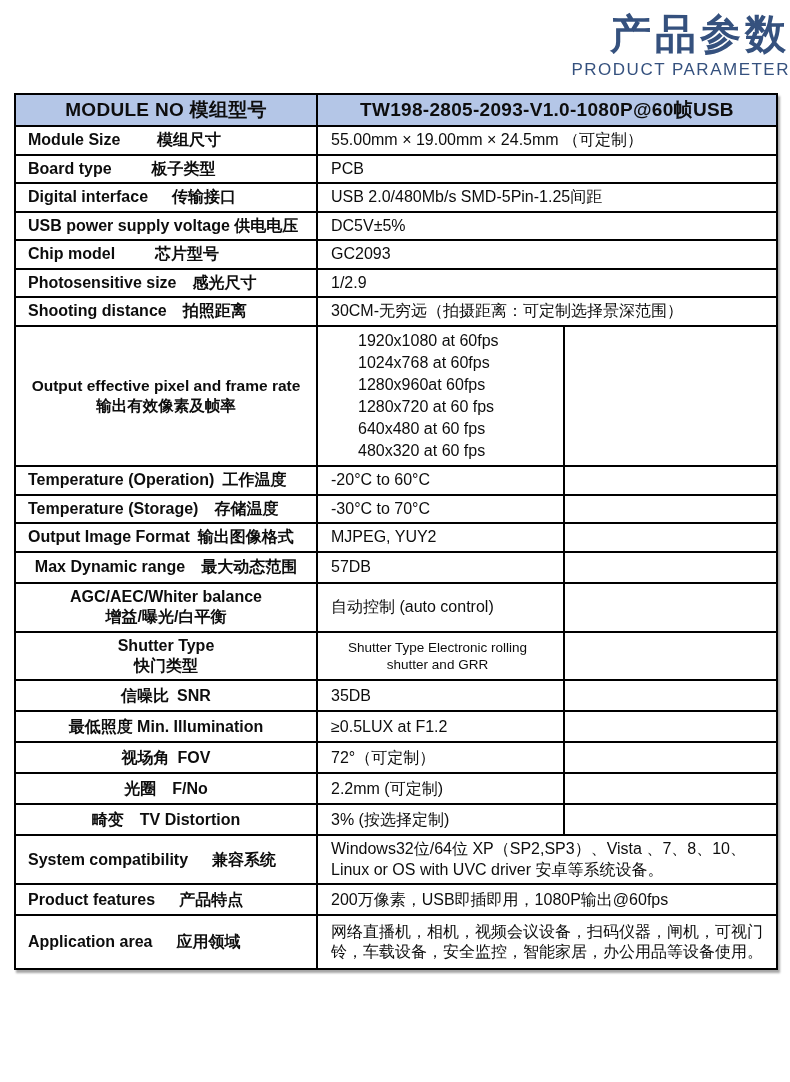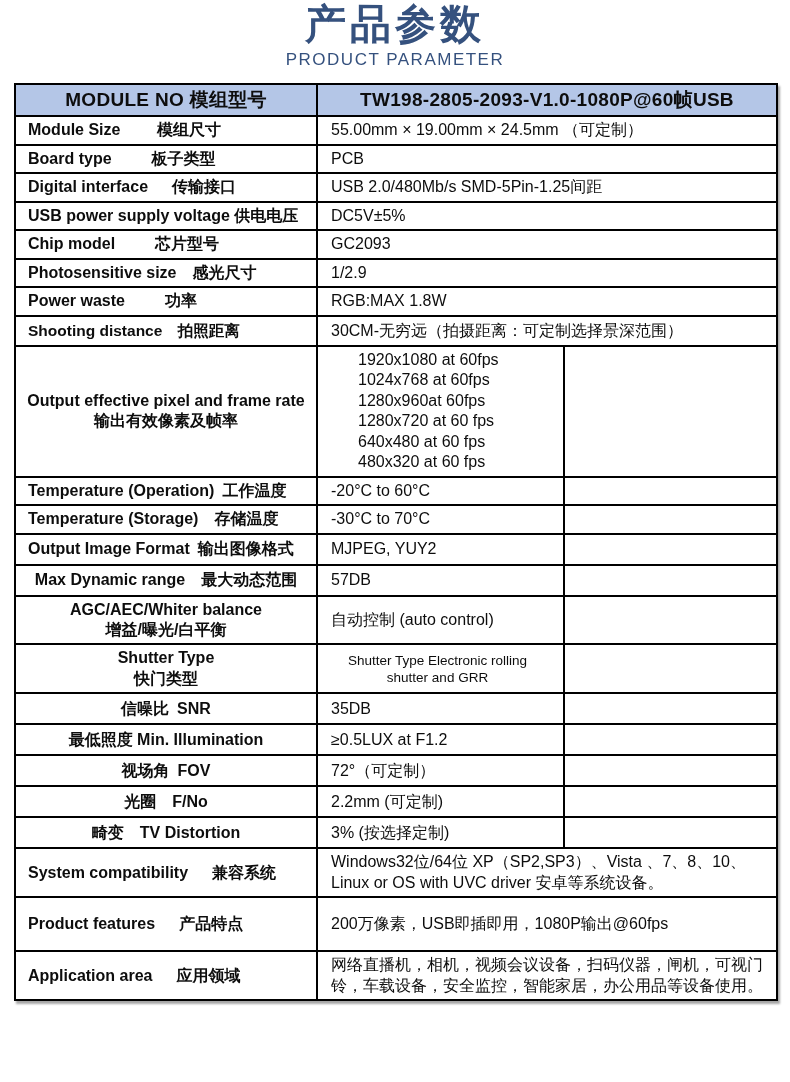--- a/index.html
+++ b/index.html
@@ -15,21 +15,21 @@
     width: 790px;
     font-family: "Liberation Sans", "DejaVu Sans", sans-serif;
     color: #0d0d0d;
   }
   .page {
     width: 790px;
     height: 1082px;
     background: #ffffff;
     overflow: hidden;
   }
-  .title-block { text-align: center; padding-top: 2px; }
+  .title-block { text-align: right; padding-top: 12px; }
   .title-cn {
     color: var(--accent, #35517e);
     font-size: 41px;
     font-weight: 700;
     letter-spacing: 4px;
     line-height: 1.1;
     margin: 0;
   }
   .title-en {
     color: var(--accent, #35517e);
@@ -147,28 +147,20 @@
         <tr>
           <td class="label al">
             <div>Photosensitive size 感光尺寸</div>
           </td>
           <td class="value" colspan="2">
             <div>1/2.9</div>
           </td>
         </tr>
         <tr>
           <td class="label al">
-            <div>Power waste   功率</div>
-          </td>
-          <td class="value" colspan="2">
-            <div>RGB:MAX 1.8W</div>
-          </td>
-        </tr>
-        <tr>
-          <td class="label al">
             <div>Shooting distance 拍照距离</div>
           </td>
           <td class="value" colspan="2">
             <div>30CM-无穷远（拍摄距离：可定制选择景深范围）</div>
           </td>
         </tr>
         <tr>
           <td class="label ac">
             <div>Output effective pixel and frame rate</div>
             <div>输出有效像素及帧率</div>

